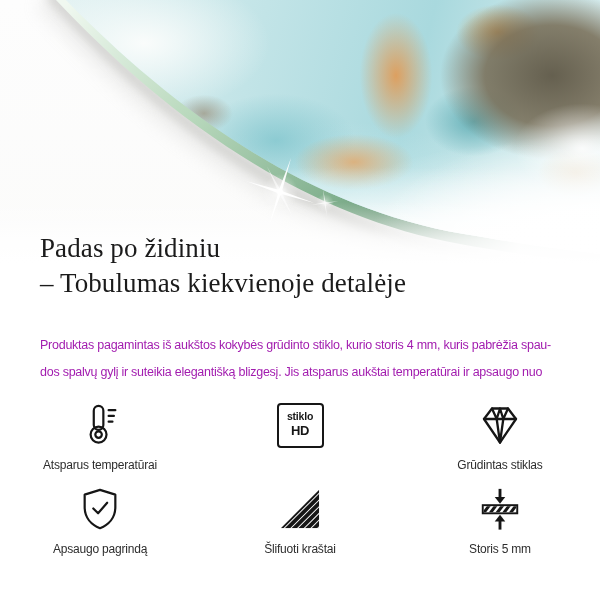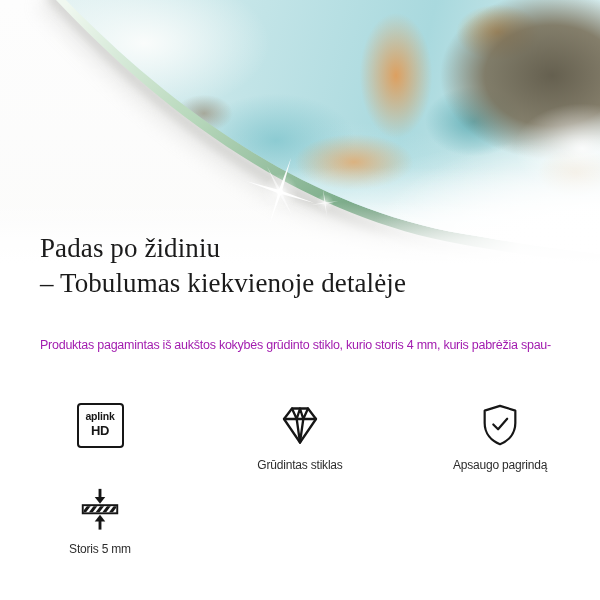--- a/index.html
+++ b/index.html
@@ -124,29 +124,43 @@
     </svg>
   </div>
 
   <h1 class="title" style="margin:0;">
     <span>Padas po židiniu</span>
     <span>– Tobulumas kiekvienoje detalėje</span>
   </h1>
 
   <div class="desc">
     <div>Produktas pagamintas iš aukštos kokybės grūdinto stiklo, kurio storis 4 mm, kuris pabrėžia spau-</div>
+    <div>dos spalvų gylį ir suteikia elegantišką blizgesį. Jis atsparus aukštai temperatūrai ir apsaugo nuo</div>
   </div>
 
   <div class="features">
 
+    <div class="feature">
+      <div class="icon-box">
+        <svg width="46" height="48" viewBox="0 0 48 48">
+          <circle class="ic" cx="22.5" cy="34" r="8.3"></circle>
+          <rect class="ic" x="17.5" y="4" width="10" height="25" rx="5" fill="#ffffff"></rect>
+          <circle class="ic" cx="22.5" cy="34" r="3.4"></circle>
+          <line class="ic" x1="33" y1="8.5" x2="40" y2="8.5"></line>
+          <line class="ic" x1="33" y1="14.5" x2="38.5" y2="14.5"></line>
+          <line class="ic" x1="33" y1="20.5" x2="37" y2="20.5"></line>
+        </svg>
+      </div>
+      <div class="feature-label">Atsparus temperatūrai</div>
+    </div>
 
     <div class="feature">
       <div class="icon-box">
         <div class="uhd-box">
-          <div class="uhd-top">aplink</div>
+          <div class="uhd-top">stiklo</div>
           <div class="uhd-bottom">HD</div>
         </div>
       </div>
     </div>
 
     <div class="feature">
       <div class="icon-box">
         <svg width="48" height="48" viewBox="0 0 48 48">
           <g class="ic" stroke-width="2">
             <path d="M8 18 L16 7.5 H32 L40 18 L24 41.5 Z"></path>
@@ -162,20 +176,41 @@
     <div class="feature">
       <div class="icon-box">
         <svg width="46" height="48" viewBox="0 0 48 48">
           <path class="ic" d="M24 4 L40 9 V22 C40 33 33 40.5 24 44 C15 40.5 8 33 8 22 V9 Z"></path>
           <polyline class="ic" points="17,23.5 22,28.5 31.5,17.5"></polyline>
         </svg>
       </div>
       <div class="feature-label">Apsaugo pagrindą</div>
     </div>
 
+    <div class="feature">
+      <div class="icon-box">
+        <svg width="46" height="46" viewBox="0 0 48 48">
+          <defs>
+              <clipPath id="triClip">
+                <path d="M4 44 L44 4 L44 44 Z"></path>
+              </clipPath>
+            </defs>
+          <g clip-path="url(#triClip)" stroke="#161616" stroke-width="4">
+            <line x1="2" y1="46" x2="46" y2="2"></line>
+            <line x1="9" y1="46" x2="46" y2="9"></line>
+            <line x1="16" y1="46" x2="46" y2="16"></line>
+            <line x1="23" y1="46" x2="46" y2="23"></line>
+            <line x1="30" y1="46" x2="46" y2="30"></line>
+            <line x1="37" y1="46" x2="46" y2="37"></line>
+            <line x1="44" y1="46" x2="46" y2="44"></line>
+          </g>
+        </svg>
+      </div>
+      <div class="feature-label">Šlifuoti kraštai</div>
+    </div>
 
     <div class="feature">
       <div class="icon-box">
         <svg width="46" height="48" viewBox="0 0 48 48">
           <defs>
               <clipPath id="barClip">
                 <rect x="7" y="21" width="34" height="6.5"></rect>
               </clipPath>
             </defs>
           <line x1="24" y1="3" x2="24" y2="13" stroke="#161616" stroke-width="3"></line>

